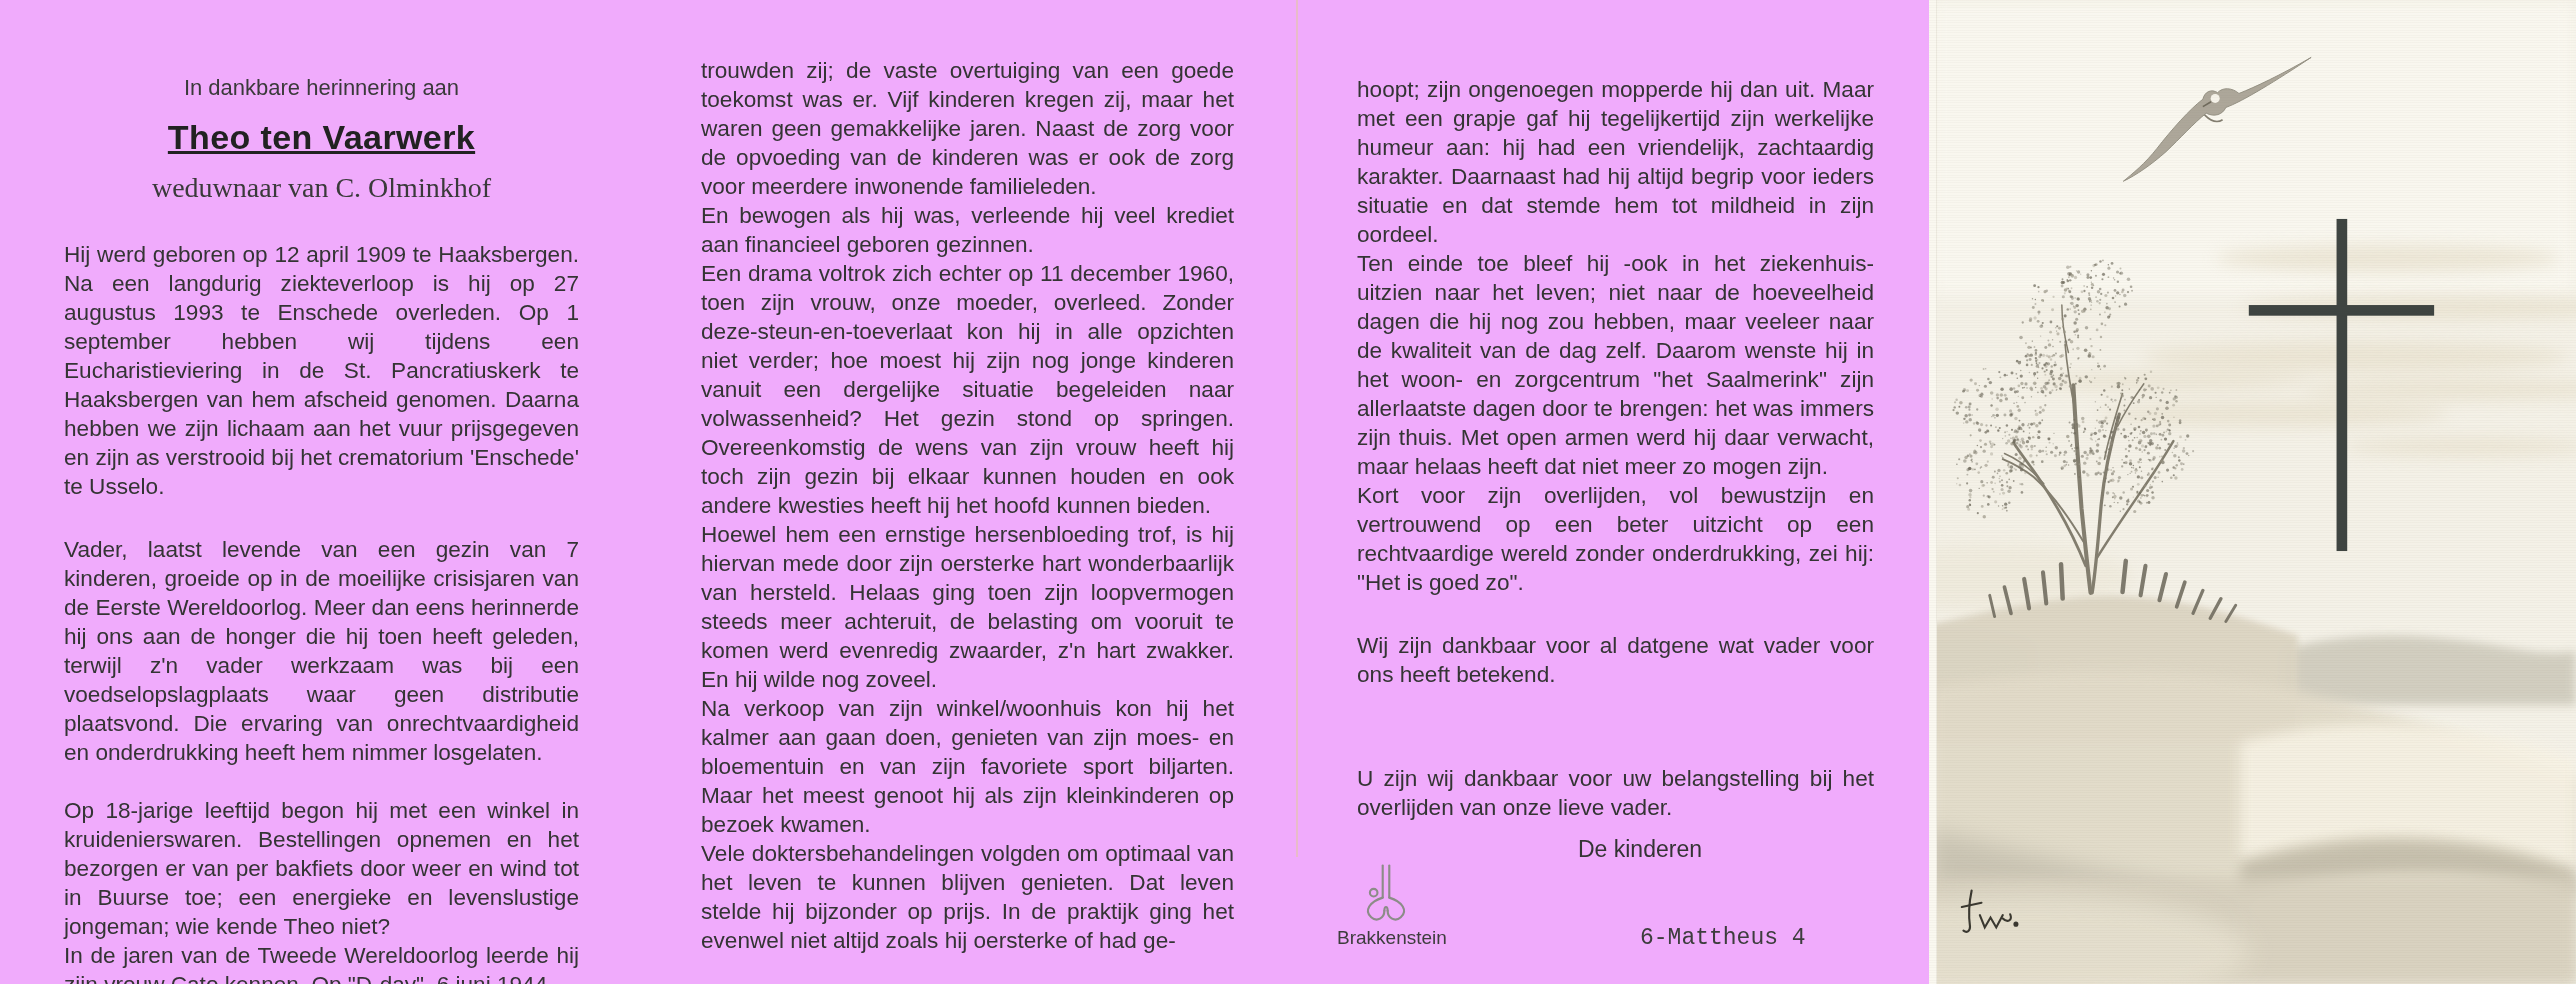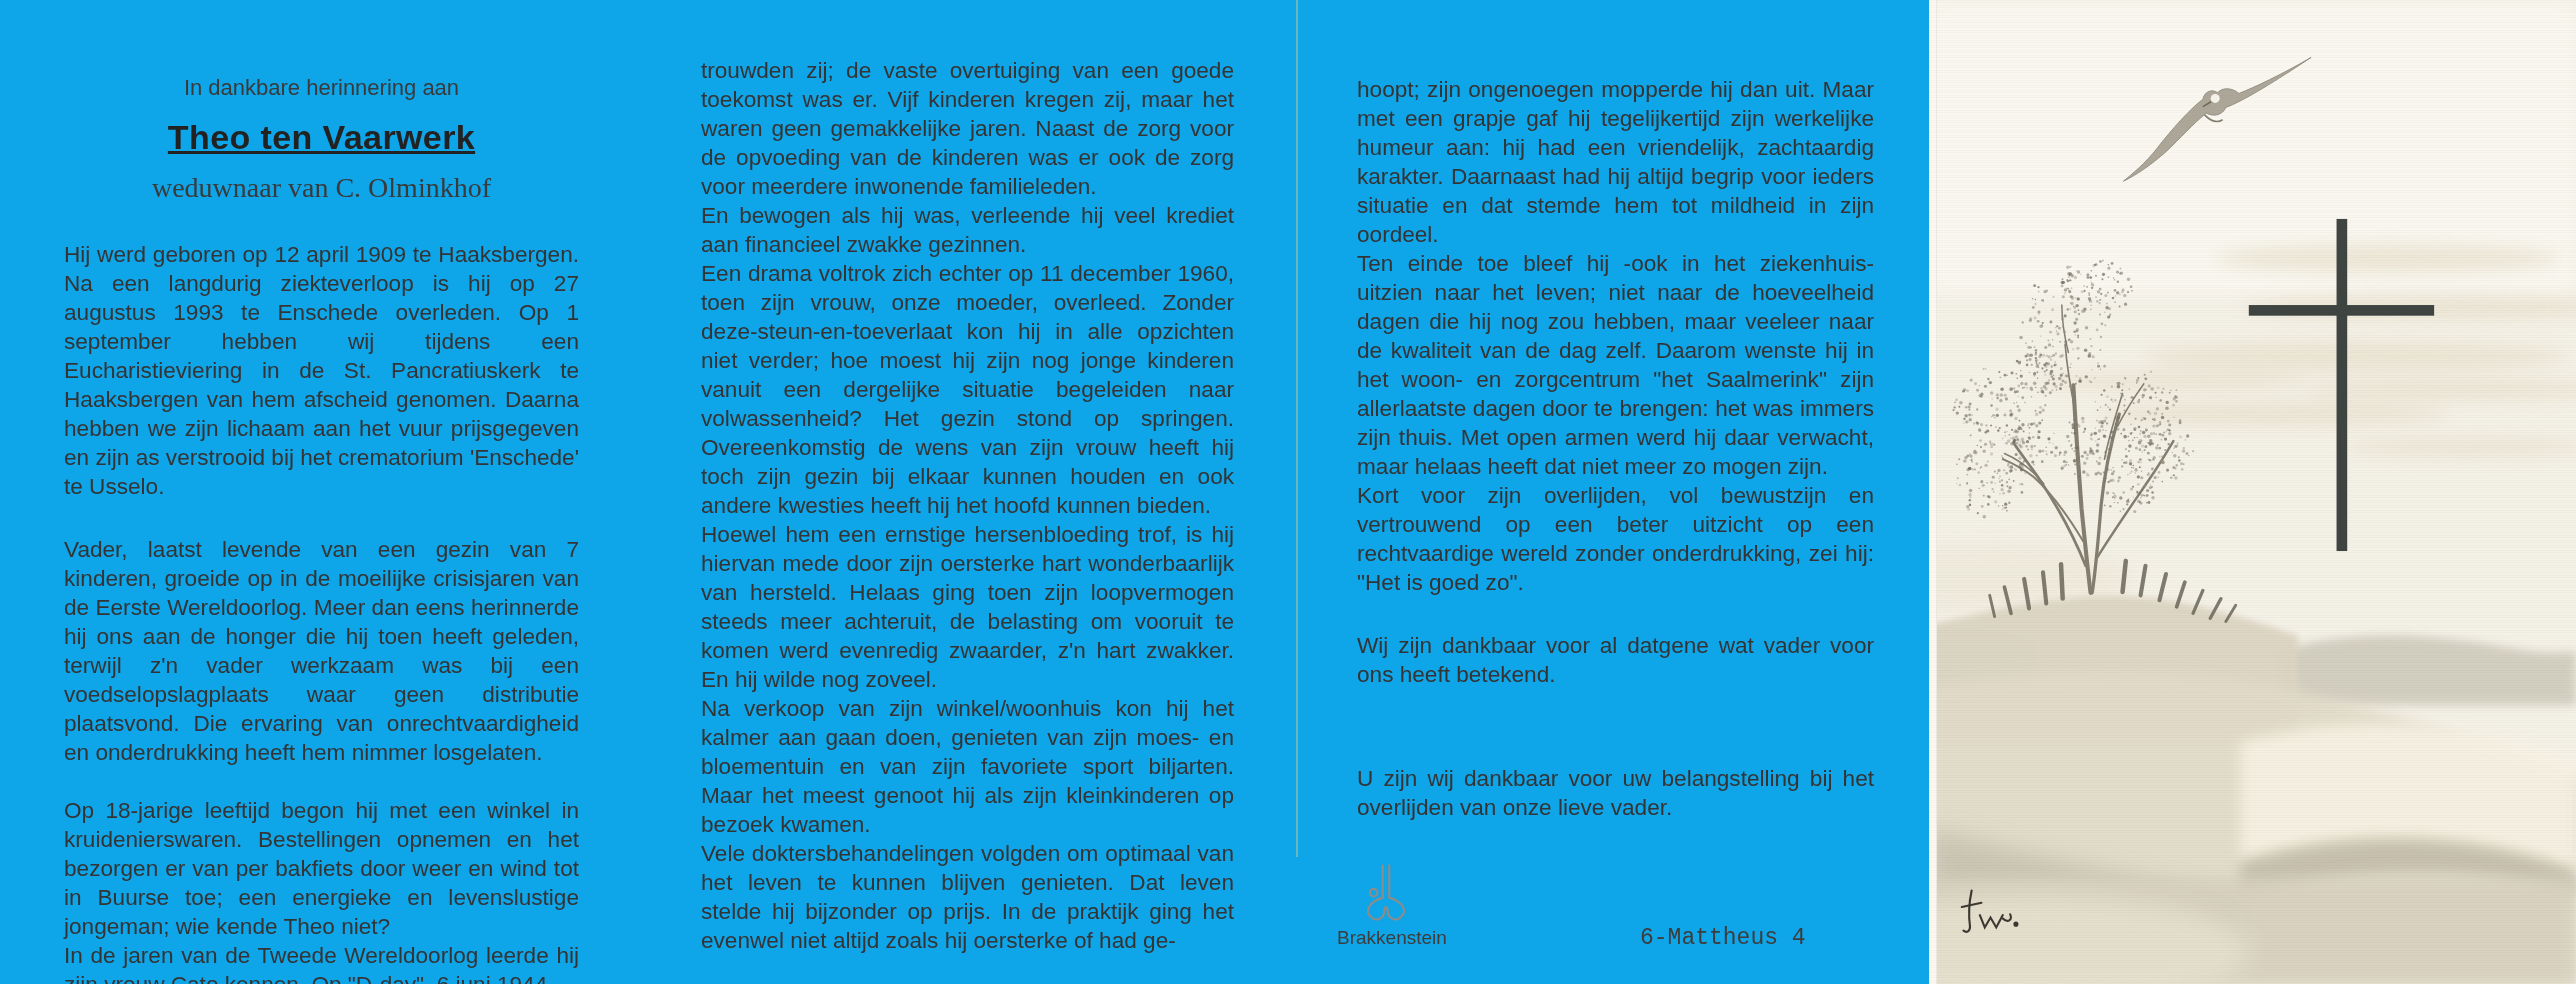--- a/index.html
+++ b/index.html
@@ -1,18 +1,18 @@
 <!DOCTYPE html>
 <html style="font-size:13px"><head>
 <meta charset="utf-8">
 <style>
   html,body{margin:0;padding:0;background:#ffffff;}
   body{width:2576px;height:984px;overflow:hidden;
        font-family:"Liberation Sans","DejaVu Sans",sans-serif;}
-  #card{position:absolute;left:0;top:0;width:2576px;height:984px;background:#0ea5e9;}
+  #card{position:absolute;left:0;top:0;width:2576px;height:984px;background:#f0abfc;}
 
   
   .col{position:absolute;color:#343434;font-size:22.6px;line-height:29px;text-align:justify;}
   .para{margin:0;white-space:pre-line;text-align:justify;}
   .para + .para{margin-top:0;}
   #col1{left:64px;top:74px;width:515px;}
   #col2{left:701px;top:56px;width:533px;}
   #col3{left:1357px;top:75px;width:517px;}
 
   .intro{font-size:22px;line-height:28px;text-align:center;margin:0;color:#3a3a3a;}
@@ -58,33 +58,34 @@
     <p class="name">Theo ten Vaarwerk</p>
     <p class="subtitle">weduwnaar van C. Olminkhof</p>
     <p class="para body-start">Hij werd geboren op 12 april 1909 te Haaksbergen. Na een langdurig ziekteverloop is hij op 27 augustus 1993 te Enschede overleden. Op 1 september hebben wij tijdens een Eucharistieviering in de St. Pancratiuskerk te Haaksbergen van hem afscheid genomen. Daarna hebben we zijn lichaam aan het vuur prijsgegeven en zijn as verstrooid bij het crematorium 'Enschede' te Usselo.</p>
     <p class="para p2">Vader, laatst levende van een gezin van 7 kinderen, groeide op in de moeilijke crisisjaren van de Eerste Wereldoorlog. Meer dan eens herinnerde hij ons aan de honger die hij toen heeft geleden, terwijl z'n vader werkzaam was bij een voedselopslagplaats waar geen distributie plaatsvond. Die ervaring van onrechtvaardigheid en onderdrukking heeft hem nimmer losgelaten.</p>
     <p class="para p3">Op 18-jarige leeftijd begon hij met een winkel in kruidenierswaren. Bestellingen opnemen en het bezorgen er van per bakfiets door weer en wind tot in Buurse toe; een energieke en levenslustige jongeman; wie kende Theo niet?
 In de jaren van de Tweede Wereldoorlog leerde hij zijn vrouw Cato kennen. Op "D-day", 6 juni 1944,</p>
   </div>
 
   <div id="col2" class="col">
     <p class="para">trouwden zij; de vaste overtuiging van een goede toekomst was er. Vijf kinderen kregen zij, maar het waren geen gemakkelijke jaren. Naast de zorg voor de opvoeding van de kinderen was er ook de zorg voor meerdere inwonende familieleden.</p>
-    <p class="para">En bewogen als hij was, verleende hij veel krediet aan financieel zwakke gezinnen.</p>
+    <p class="para">En bewogen als hij was, verleende hij veel krediet aan financieel geboren gezinnen.</p>
     <p class="para">Een drama voltrok zich echter op 11 december 1960, toen zijn vrouw, onze moeder, overleed. Zonder deze-steun-en-toeverlaat kon hij in alle opzichten niet verder; hoe moest hij zijn nog jonge kinderen vanuit een dergelijke situatie begeleiden naar volwassenheid? Het gezin stond op springen. Overeenkomstig de wens van zijn vrouw heeft hij toch zijn gezin bij elkaar kunnen houden en ook andere kwesties heeft hij het hoofd kunnen bieden.</p>
     <p class="para">Hoewel hem een ernstige hersenbloeding trof, is hij hiervan mede door zijn oersterke hart wonderbaarlijk van hersteld. Helaas ging toen zijn loopvermogen steeds meer achteruit, de belasting om vooruit te komen werd evenredig zwaarder, z'n hart zwakker. En hij wilde nog zoveel.</p>
     <p class="para">Na verkoop van zijn winkel/woonhuis kon hij het kalmer aan gaan doen, genieten van zijn moes- en bloementuin en van zijn favoriete sport biljarten. Maar het meest genoot hij als zijn kleinkinderen op bezoek kwamen.</p>
     <p class="para">Vele doktersbehandelingen volgden om optimaal van het leven te kunnen blijven genieten. Dat leven stelde hij bijzonder op prijs. In de praktijk ging het evenwel niet altijd zoals hij oersterke of had ge-</p>
   </div>
 
   <div id="col3" class="col">
     <p class="para">hoopt; zijn ongenoegen mopperde hij dan uit. Maar met een grapje gaf hij tegelijkertijd zijn werkelijke humeur aan: hij had een vriendelijk, zachtaardig karakter. Daarnaast had hij altijd begrip voor ieders situatie en dat stemde hem tot mildheid in zijn oordeel.</p>
     <p class="para">Ten einde toe bleef hij -ook in het ziekenhuis- uitzien naar het leven; niet naar de hoeveelheid dagen die hij nog zou hebben, maar veeleer naar de kwaliteit van de dag zelf. Daarom wenste hij in het woon- en zorgcentrum "het Saalmerink" zijn allerlaatste dagen door te brengen: het was immers zijn thuis. Met open armen werd hij daar verwacht, maar helaas heeft dat niet meer zo mogen zijn.</p>
     <p class="para">Kort voor zijn overlijden, vol bewustzijn en vertrouwend op een beter uitzicht op een rechtvaardige wereld zonder onderdrukking, zei hij: "Het is goed zo".</p>
     <p class="para thanks">Wij zijn dankbaar voor al datgene wat vader voor ons heeft betekend.</p>
     <p class="para ack">U zijn wij dankbaar voor uw belangstelling bij het overlijden van onze lieve vader.</p>
+    <p class="signoff">De kinderen</p>
   </div>
 
   <svg class="logo" viewBox="0 0 56 74">
     <g fill="none" stroke="#8c8c88" stroke-width="2.6" stroke-linecap="round">
       <path d="M24,3 V42"></path>
         <path d="M32,3 V42"></path>
       <circle cx="13" cy="36" r="4.6"></circle>
       <path d="M24,42 C8,47 1,58 10,66 C17,72 26,67 26,58"></path>
       <path d="M32,42 C48,47 55,58 46,66 C39,72 30,67 30,58"></path>
       <path d="M26,58 C26,52 30,52 30,58"></path>

